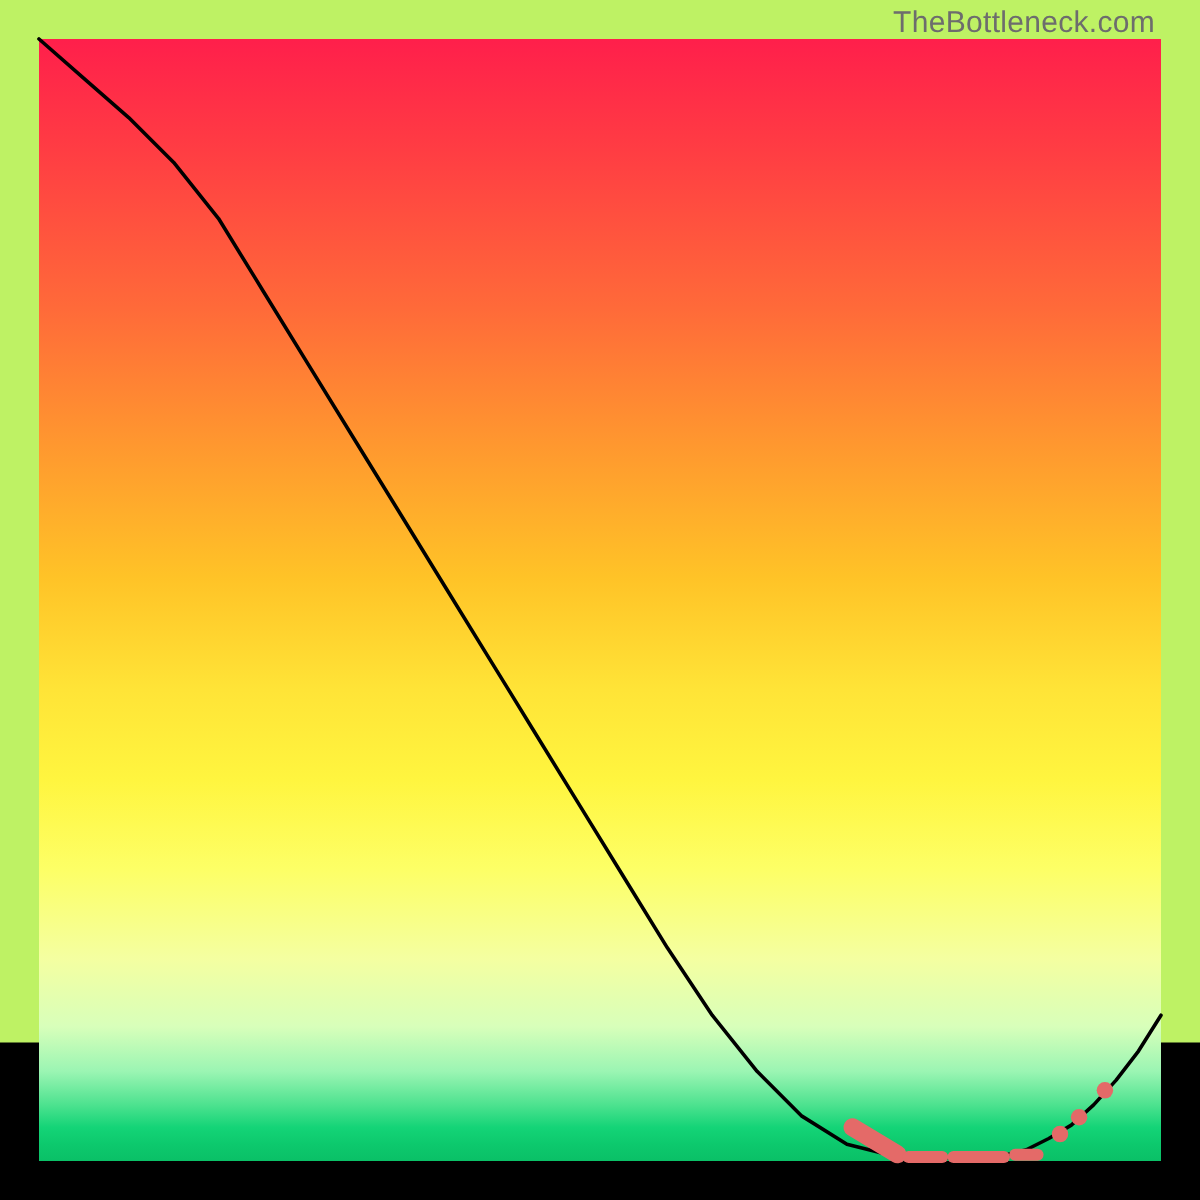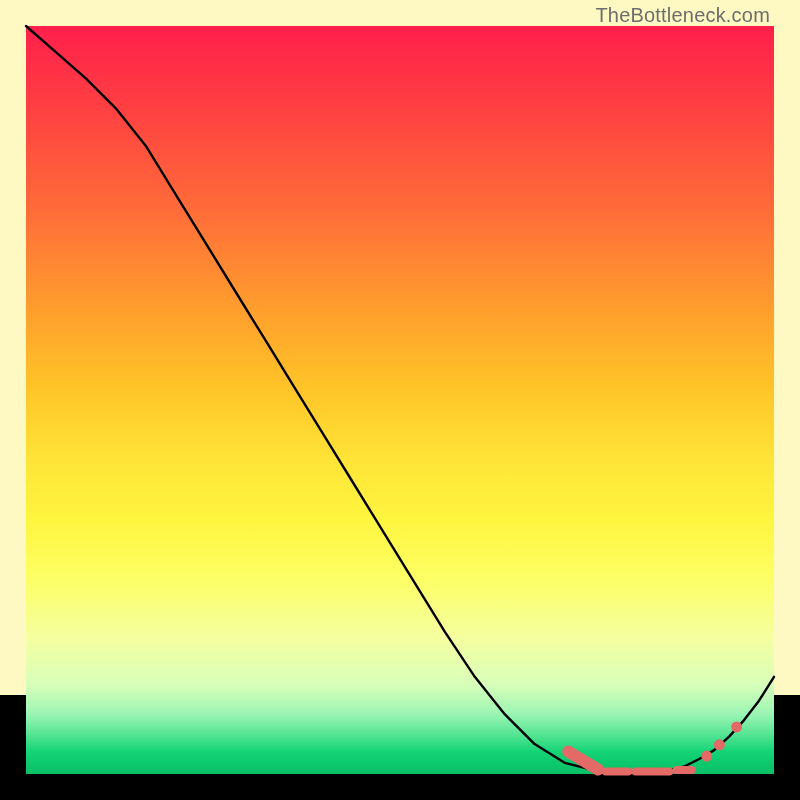--- a/index.html
+++ b/index.html
@@ -8,21 +8,21 @@
     width: 800px;
     height: 800px;
     background: #000;
     overflow: hidden;
     font-family: Arial, Helvetica, sans-serif;
   }
   .frame {
     position: relative;
     width: 800px;
     height: 695px;
-    background: #fef9c3;
+    background: #bef264;
   }
   
   .plot {
     position: absolute;
     left: 26px;
     top: 26px;
     width: 748px;   
     height: 748px;  
     
     background: linear-gradient(

